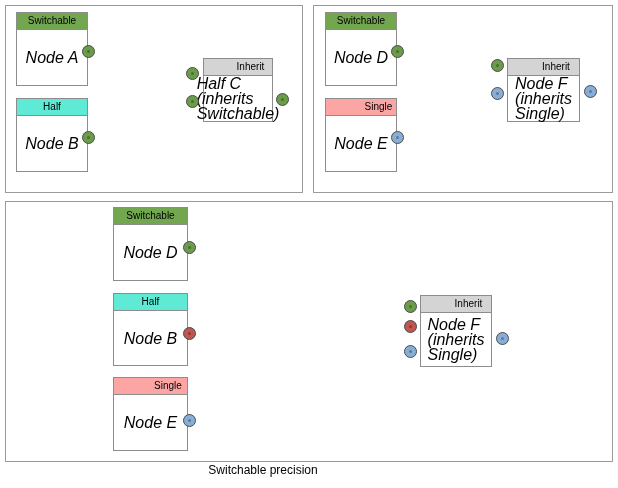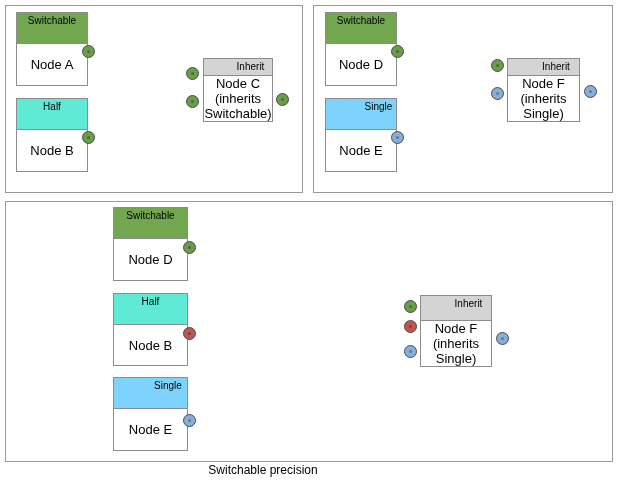--- a/index.html
+++ b/index.html
@@ -17,33 +17,34 @@
   #panel-top-right{left:313px;top:5px;width:300px;height:188px;}
   #panel-bottom{left:5px;top:201px;width:608px;height:261px;}
 
   .node{
     position:absolute;box-sizing:border-box;
     border:1px solid #8c8c8c;background:#ffffff;
     display:flex;flex-direction:column;
   }
   .node-header{
     box-sizing:border-box;
-    height:31px;line-height:16px;
+    height:17px;line-height:16px;
     text-align:center;font-size:10px;
     border-bottom:1px solid #8c8c8c;
     white-space:nowrap;overflow:hidden;
   }
   .node-body{
     flex:1;display:flex;align-items:center;justify-content:center;
-    text-align:center;font-size:13px;line-height:15px;
+    font-size:16px;line-height:15px;
     padding:0 2px;
+    font-style:italic;
   }
   .hdr-switchable{background:#72a750;}
   .hdr-half{background:#5eead4;}
-  .hdr-single{background:#7dd3fc;padding-left:35px;}
+  .hdr-single{background:#fca5a5;padding-left:35px;}
   .hdr-inherit{background:#d4d4d4;padding-left:25px;}
 
   .port{
     position:absolute;width:13px;height:13px;border-radius:50%;
     box-sizing:border-box;border:1px solid #4b4b4b;
   }
   .port::after{
     content:"";position:absolute;left:4px;top:4px;
     width:3px;height:3px;border-radius:50%;
     background:rgba(0,0,0,0.30);
@@ -94,21 +95,21 @@
 <div class="node" style="left:16px;top:98px;width:72px;height:74px;">
   <div class="node-header hdr-half">Half</div>
   <div class="node-body">Node B</div>
 </div>
 <div class="port p-green" style="left:82px;top:131px;"></div>
 
 <div class="node" style="left:203px;top:58px;width:70px;height:64px;">
   <div class="node-header hdr-inherit">Inherit</div>
   <div class="node-body">
     <span>
-      <span>Node C</span><br>
+      <span>Half C</span><br>
       <span>(inherits</span><br>
       <span>Switchable)</span>
     </span>
   </div>
 </div>
 <div class="port p-green" style="left:186px;top:67px;"></div>
 <div class="port p-green" style="left:186px;top:95px;"></div>
 <div class="port p-green" style="left:276px;top:93px;"></div>
 
 <div class="panel" id="panel-top-right"></div>

